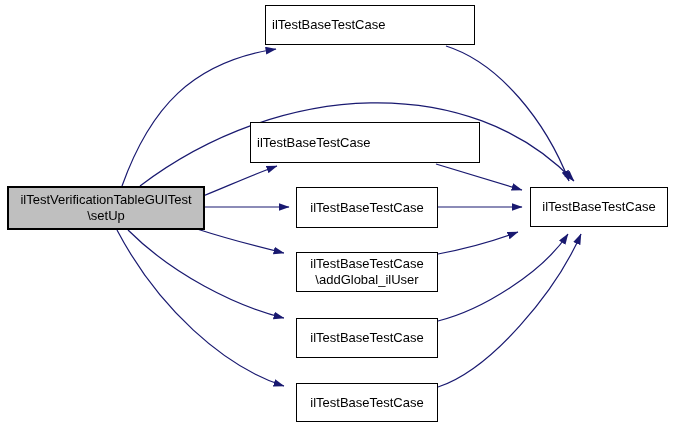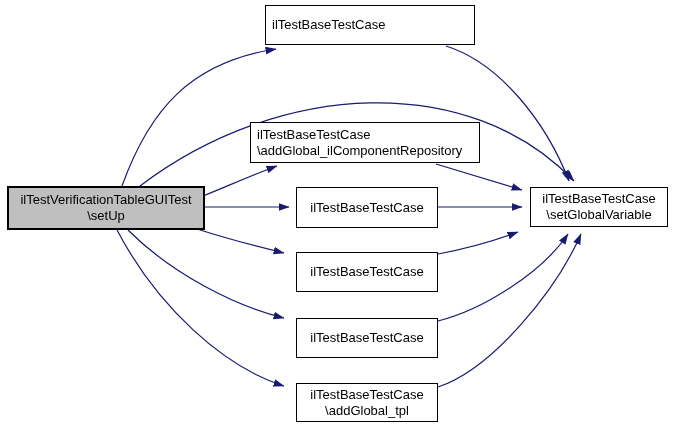--- a/index.html
+++ b/index.html
@@ -61,38 +61,36 @@
     <span>ilTestVerificationTableGUITest</span>
     <span>\setUp</span>
   </div>
 
   <div class="node left" style="left:265px;top:5px;width:210px;height:40px;">
     <span>ilTestBaseTestCase</span>
   </div>
 
   <div class="node left" style="left:250px;top:122px;width:230px;height:41px;">
     <span>ilTestBaseTestCase</span>
-    <span>\addGlobal_ilComponentRepository</span>
   </div>
 
   <div class="node center" style="left:296px;top:187px;width:142px;height:41px;">
     <span>ilTestBaseTestCase</span>
   </div>
 
   <div class="node center" style="left:296px;top:252px;width:142px;height:40px;">
     <span>ilTestBaseTestCase</span>
+    <span>\addGlobal_ilUser</span>
   </div>
 
   <div class="node center" style="left:296px;top:318px;width:142px;height:40px;">
     <span>ilTestBaseTestCase</span>
   </div>
 
   <div class="node center" style="left:296px;top:383px;width:142px;height:39px;">
     <span>ilTestBaseTestCase</span>
-    <span>\addGlobal_tpl</span>
   </div>
 
   <div class="node center" style="left:530px;top:187px;width:138px;height:40px;">
     <span>ilTestBaseTestCase</span>
-    <span>\setGlobalVariable</span>
   </div>
 
 </div>
 
 </body></html>

